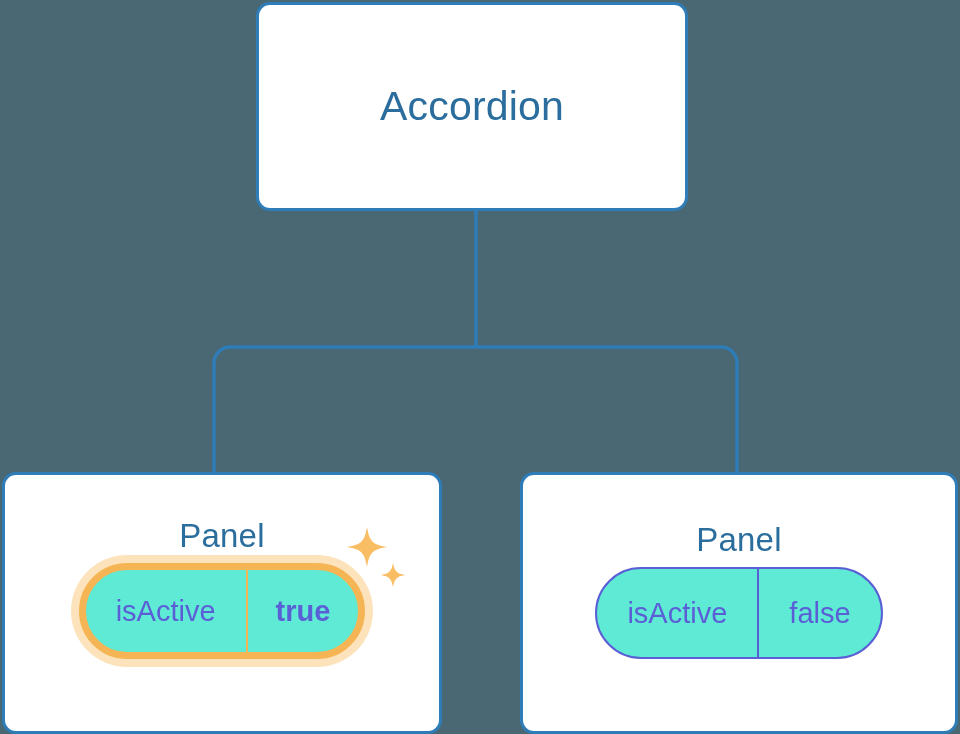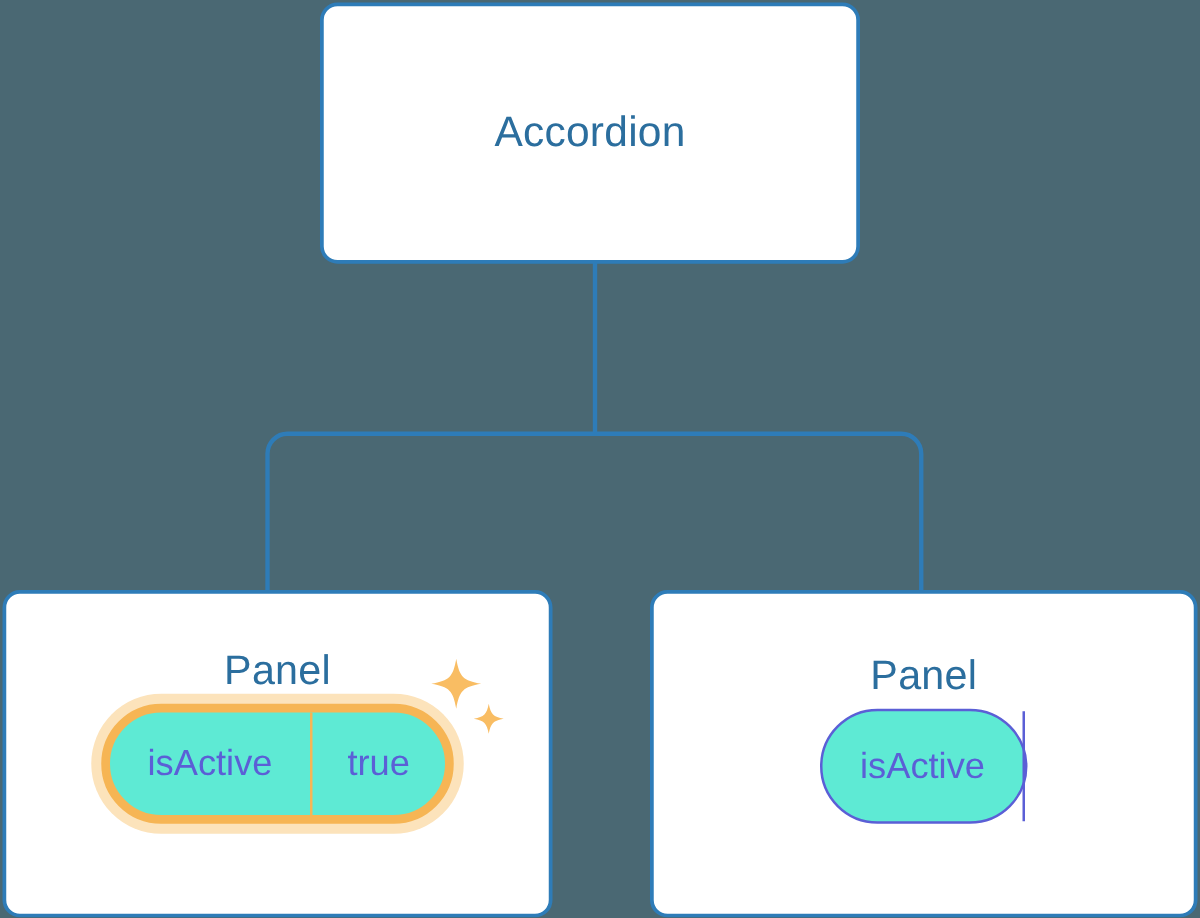--- a/index.html
+++ b/index.html
@@ -63,21 +63,21 @@
 
   .node-title {
     color: #2b6e9e;
     font-size: 33px;
     font-weight: 400;
     letter-spacing: 0.2px;
     text-align: center;
     white-space: nowrap;
   }
   #node-accordion .node-title {
-    font-size: 34px;
+    font-size: 41px;
   }
   .panel-inner {
     position: absolute;
     left: 0;
     top: 0;
     width: 100%;
     height: 100%;
     display: flex;
     flex-direction: column;
     align-items: center;
@@ -127,21 +127,21 @@
     border: 7px solid #f6b554;
     box-shadow: 0 0 0 8px #fce3bb;
     height: 96px;
   }
   .pill.highlight .pill-key {
     padding: 0 30px;
     border-right: 2px solid #f6b554;
   }
   .pill.highlight .pill-val {
     padding: 0 28px;
-    font-weight: normal;
+    font-weight: bold;
   }
 
   
   .sparkles {
     position: absolute;
     right: -44px;
     top: -38px;
     width: 66px;
     height: 76px;
     pointer-events: none;
@@ -183,18 +183,19 @@
     </div>
   </div>
 
   <div class="node" id="node-panel-right">
     <div class="panel-inner">
       <div class="node-title">Panel</div>
 
       <div class="pill-wrap">
         <div class="pill plain">
           <div class="pill-key">isActive</div>
+          <div class="pill-val">false</div>
         </div>
       </div>
     </div>
   </div>
 
 </div>
 
 </body></html>

